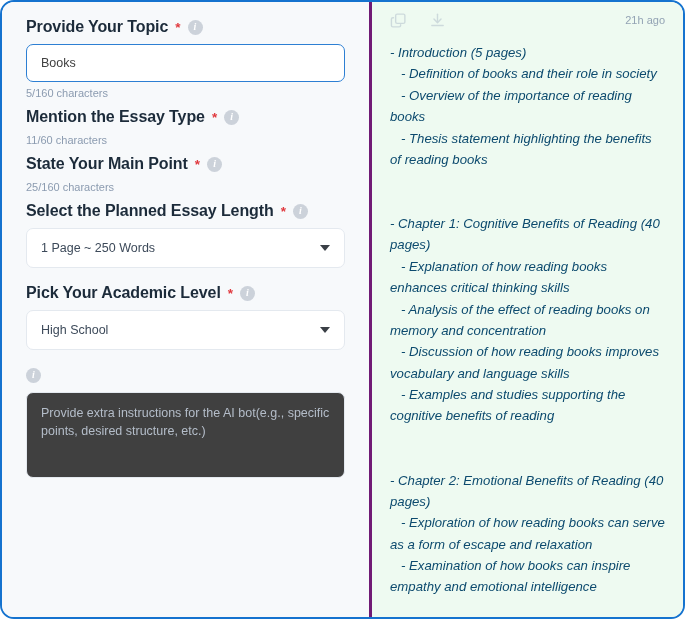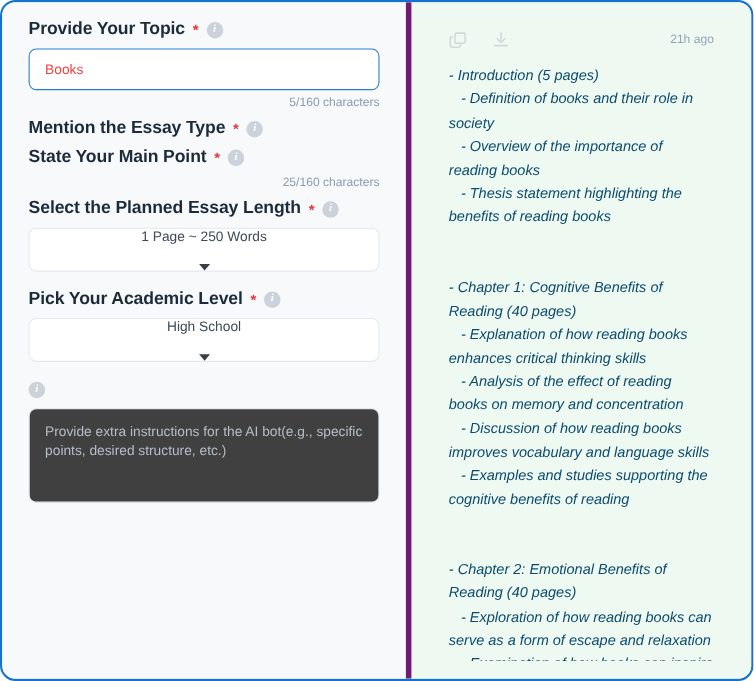--- a/index.html
+++ b/index.html
@@ -74,53 +74,52 @@
   }
 
   .text-input {
     width: 100%;
     height: 38px;
     background: #ffffff;
     border: 1px solid #e4e9ef;
     border-radius: 7px;
     padding: 0 14px;
     font-size: 12.5px;
-    color: #ef4444;
+    color: #404040;
     font-family: "Liberation Sans", sans-serif;
     outline: none;
     display: flex;
     align-items: center;
   }
 
   .text-input.focused {
     border: 1.6px solid #2d7fd3;
   }
 
   .counter {
-    text-align: right;
+    text-align: left;
     font-size: 11px;
     color: #8b9bb0;
     margin-top: 5px;
     margin-bottom: 9px;
   }
 
   .select-box {
     width: 100%;
     height: 40px;
     background: #ffffff;
     border: 1px solid #e4e9ef;
     border-radius: 7px;
     padding: 0 14px;
     display: flex;
     align-items: center;
     justify-content: space-between;
     font-size: 12.5px;
     color: #3d4a5a;
     margin-bottom: 16px;
-    flex-direction: column;
   }
 
   .caret {
     width: 0; height: 0;
     border-left: 5.5px solid transparent;
     border-right: 5.5px solid transparent;
     border-top: 6.5px solid #3a3f46;
   }
 
   .textarea-box {
@@ -133,22 +132,22 @@
     font-size: 12.5px;
     color: #b4bdc9;
     line-height: 1.45;
   }
 
   
   .result-panel {
     flex: 1 1 auto;
     height: 100%;
     background: #eefaf1;
-    border-left: 5px solid #701a75;
-    padding: 16px;
+    border-left: 3px solid #701a75;
+    padding: 0;
     display: flex;
     flex-direction: column;
     overflow: hidden;
   }
 
   .result-toolbar {
     height: 36px;
     display: flex;
     align-items: center;
     padding: 0 18px 0 18px;
@@ -197,20 +196,21 @@
       <div class="text-input focused">Books</div>
       <div class="counter">5/160 characters</div>
     </div>
 
     <div class="field-group">
       <div class="field-label-row">
         <span class="field-label">Mention the Essay Type</span>
           <span class="req-star">*</span>
         <span class="info-badge">i</span>
       </div>
+      <div class="counter">11/60 characters</div>
     </div>
 
     <div class="field-group">
       <div class="field-label-row">
         <span class="field-label">State Your Main Point</span>
           <span class="req-star">*</span>
         <span class="info-badge">i</span>
       </div>
       <div class="counter">25/160 characters</div>
     </div>

